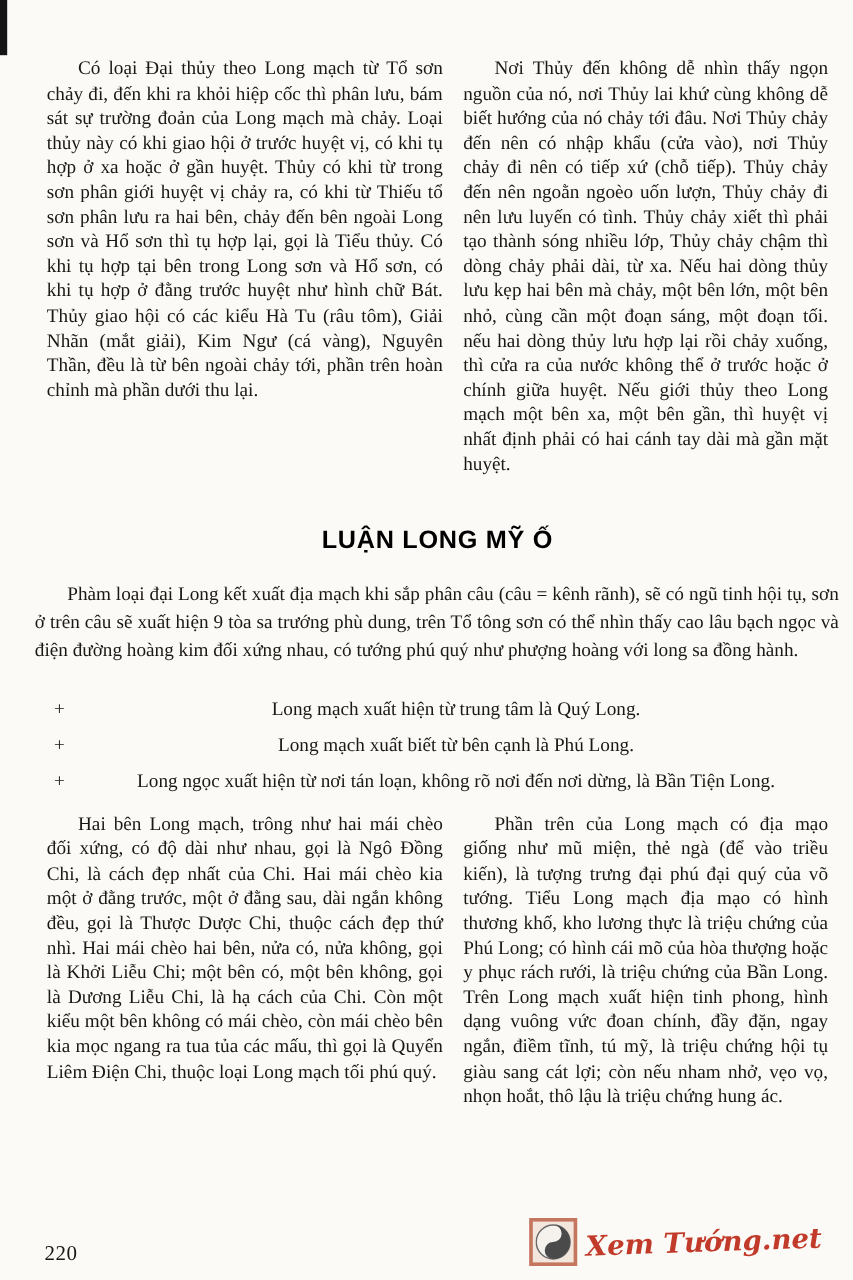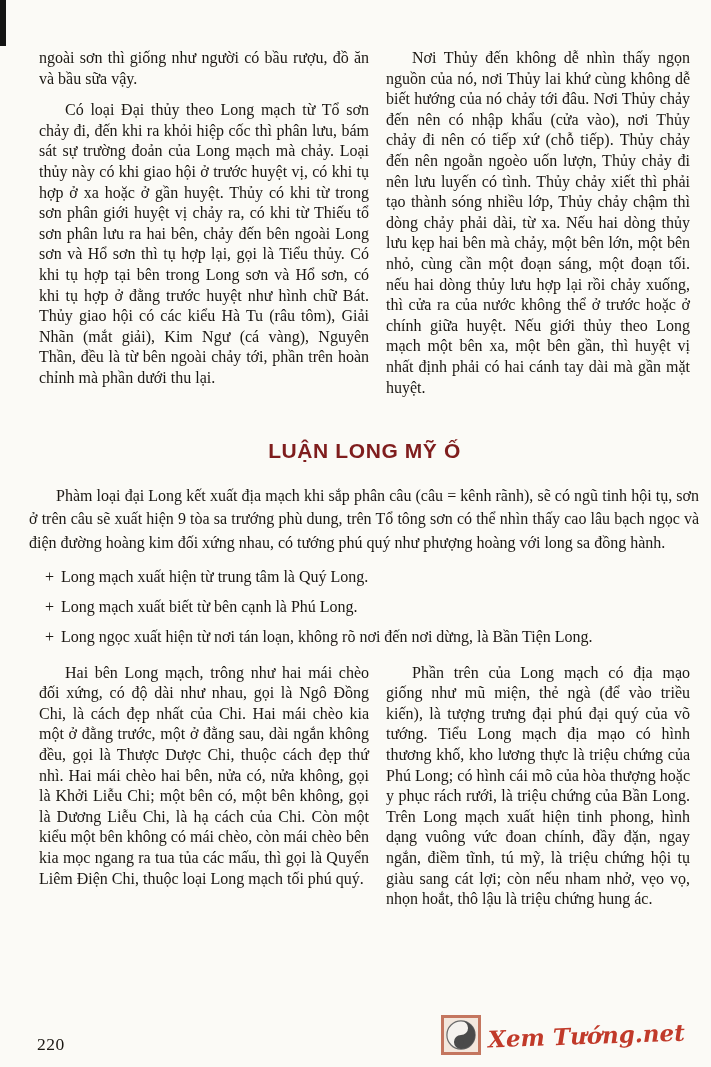--- a/index.html
+++ b/index.html
@@ -23,33 +23,33 @@
   .col p { margin:0 0 11px 0; text-indent:26px; }
   .col p.no-indent { text-indent:0; }
 
   .heading {
     text-align:center;
     font-family:"Liberation Sans", sans-serif;
     font-weight:bold;
     font-size:21px;
     letter-spacing:.6px;
     margin:30px 0 21px 0;
-    color:#7f1d1d;
+    color:#000000;
   }
 
   .mid { margin:0 -9px 0 -10px; }
   .intro {
     font-size:16px; line-height:23.2px;
     text-align:justify; text-indent:27px;
-    margin:0 0 13px 0;
+    margin:0 0 28px 0;
   }
   .bullets { margin:0 0 16px 0; }
   .bullet { display:flex; font-size:16px; line-height:20px; margin-bottom:10px; }
   .bullet .marker { flex:0 0 16px; margin-left:16px; text-align:left; }
-  .bullet .btext { flex:1; }
+  .bullet .btext { flex:1;text-align:center; }
 
   .page-number { position:absolute; left:37px; bottom:12px; font-size:17.5px; letter-spacing:.5px; }
 
   .logo { position:absolute; right:26px; bottom:12px; display:flex; align-items:center; gap:7px; }
   .logo-frame {
     width:40px; height:40px; box-sizing:border-box;
     background:#f3e7dd;
     border:3px solid #c4765f;
     display:flex; align-items:center; justify-content:center;
   }
@@ -64,21 +64,20 @@
 </head>
 <body style="background: rgb(251, 250, 246); color: rgb(27, 23, 18);">
 
 <div class="page">
   <div class="scan-bar"></div>
 
   <div class="content">
 
     <div class="cols">
       <div class="col col-l">
-        <p class="no-indent">ngoài sơn thì giống như người có bầu rượu, đồ ăn và bầu sữa vậy.</p>
         <p>Có loại Đại thủy theo Long mạch từ Tổ sơn chảy đi, đến khi ra khỏi hiệp cốc thì phân lưu, bám sát sự trường đoản của Long mạch mà chảy. Loại thủy này có khi giao hội ở trước huyệt vị, có khi tụ hợp ở xa hoặc ở gần huyệt. Thủy có khi từ trong sơn phân giới huyệt vị chảy ra, có khi từ Thiếu tổ sơn phân lưu ra hai bên, chảy đến bên ngoài Long sơn và Hổ sơn thì tụ hợp lại, gọi là Tiểu thủy. Có khi tụ hợp tại bên trong Long sơn và Hổ sơn, có khi tụ hợp ở đằng trước huyệt như hình chữ Bát. Thủy giao hội có các kiểu Hà Tu (râu tôm), Giải Nhãn (mắt giải), Kim Ngư (cá vàng), Nguyên Thần, đều là từ bên ngoài chảy tới, phần trên hoàn chỉnh mà phần dưới thu lại.</p>
       </div>
       <div class="col col-r">
         <p>Nơi Thủy đến không dễ nhìn thấy ngọn nguồn của nó, nơi Thủy lai khứ cùng không dễ biết hướng của nó chảy tới đâu. Nơi Thủy chảy đến nên có nhập khẩu (cửa vào), nơi Thủy chảy đi nên có tiếp xứ (chỗ tiếp). Thủy chảy đến nên ngoằn ngoèo uốn lượn, Thủy chảy đi nên lưu luyến có tình. Thủy chảy xiết thì phải tạo thành sóng nhiều lớp, Thủy chảy chậm thì dòng chảy phải dài, từ xa. Nếu hai dòng thủy lưu kẹp hai bên mà chảy, một bên lớn, một bên nhỏ, cùng cần một đoạn sáng, một đoạn tối. nếu hai dòng thủy lưu hợp lại rồi chảy xuống, thì cửa ra của nước không thể ở trước hoặc ở chính giữa huyệt. Nếu giới thủy theo Long mạch một bên xa, một bên gần, thì huyệt vị nhất định phải có hai cánh tay dài mà gần mặt huyệt.</p>
       </div>
     </div>
 
     <div class="heading">LUẬN LONG MỸ Ố</div>
 
     <div class="mid">

